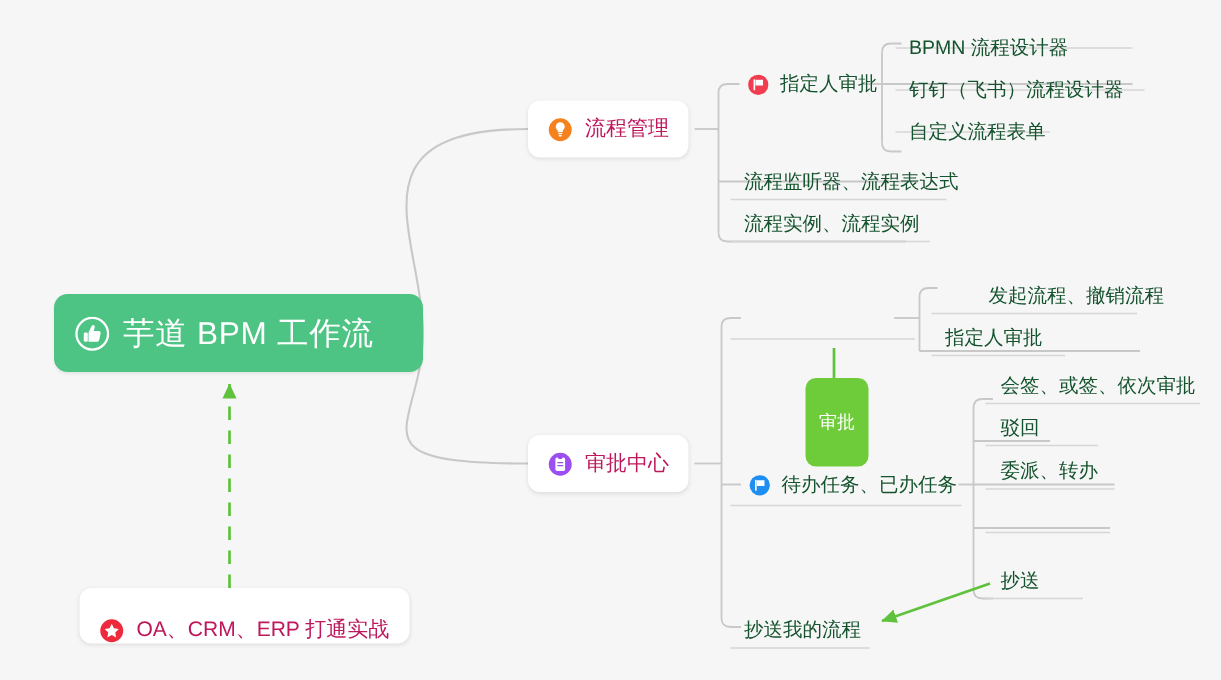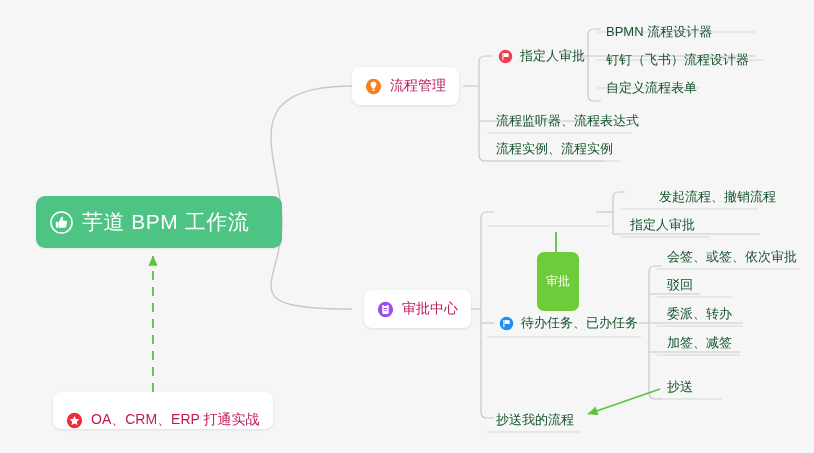--- a/index.html
+++ b/index.html
@@ -205,21 +205,21 @@
     <span class="label">钉钉（飞书）流程设计器</span>
   </div>
 
   <div class="leaf-node" style="left:491px; top:108px;">
     <span class="label">流程监听器、流程表达式</span>
   </div>
   <div class="leaf-node" style="left:491px; top:136px;">
     <span class="label">流程实例、流程实例</span>
   </div>
 
-  <div class="card-node" style="left:364px; top:290px;justify-content:space-between;">
+  <div class="card-node" style="left:352px; top:290px;justify-content:space-between;">
     <span class="icon">
       <svg width="17" height="17" viewBox="0 0 20 20">
         <circle cx="10" cy="10" r="9" fill="#9b4ff0"></circle>
         <rect x="6.2" y="4.8" width="7.6" height="10.4" rx="1.3" fill="#ffffff"></rect>
         <rect x="8.2" y="3.6" width="3.6" height="2.2" rx="0.9" fill="#9b4ff0"></rect>
         <rect x="7.6" y="8.3" width="4.8" height="1" rx="0.5" fill="#9b4ff0"></rect>
         <rect x="7.6" y="10.6" width="4.8" height="1" rx="0.5" fill="#9b4ff0"></rect>
       </svg>
     </span>
     <span class="label">审批中心</span>
@@ -249,23 +249,20 @@
 
   <div class="leaf-node" style="left:662px; top:244px;">
     <span class="label">会签、或签、依次审批</span>
   </div>
   <div class="leaf-node" style="left:662px; top:272px;">
     <span class="label">驳回</span>
   </div>
   <div class="leaf-node" style="left:662px; top:301px;">
     <span class="label">委派、转办</span>
   </div>
-  <div class="leaf-node" style="left:662px; top:330px;">
-    <span class="label">加签、减签</span>
-  </div>
   <div class="leaf-node" style="left:662px; top:374px;">
     <span class="label">抄送</span>
   </div>
 
   <div class="leaf-node" style="left:491px; top:407px;">
     <span class="label">抄送我的流程</span>
   </div>
 
   <div class="card-node" style="left:53px; top:392px; height:37px;align-items:flex-end;">
     <span class="icon">

